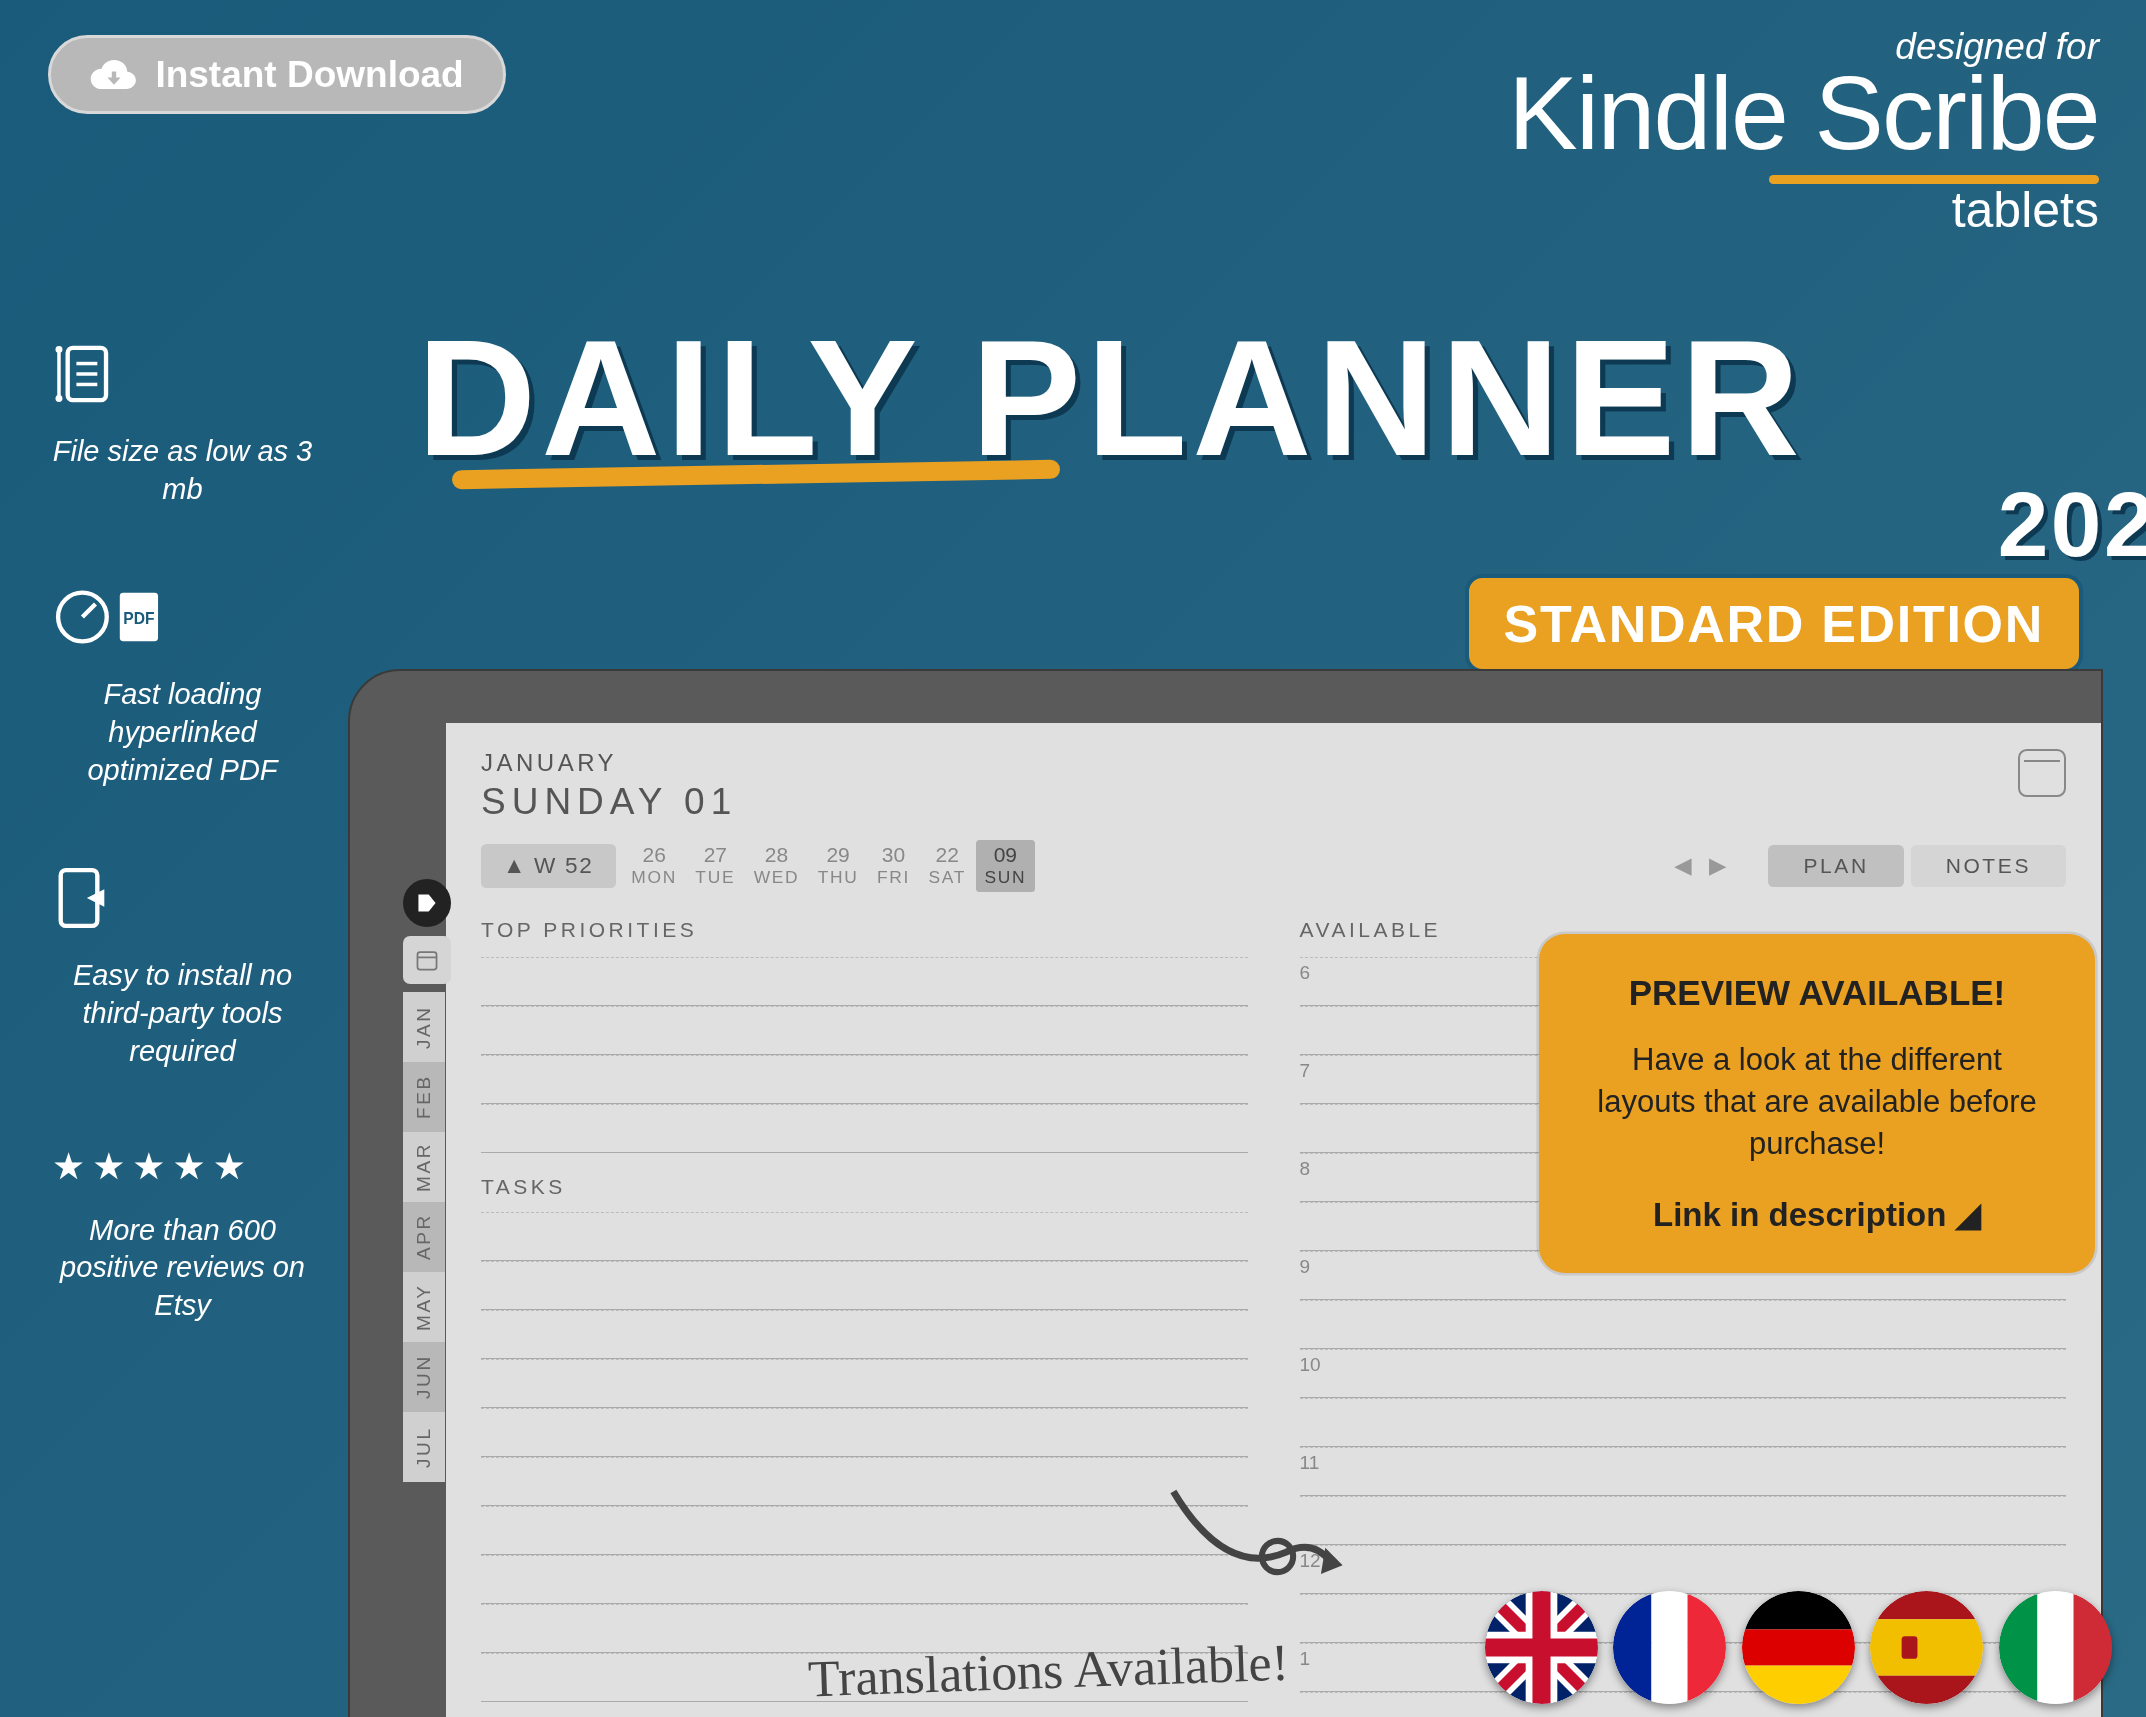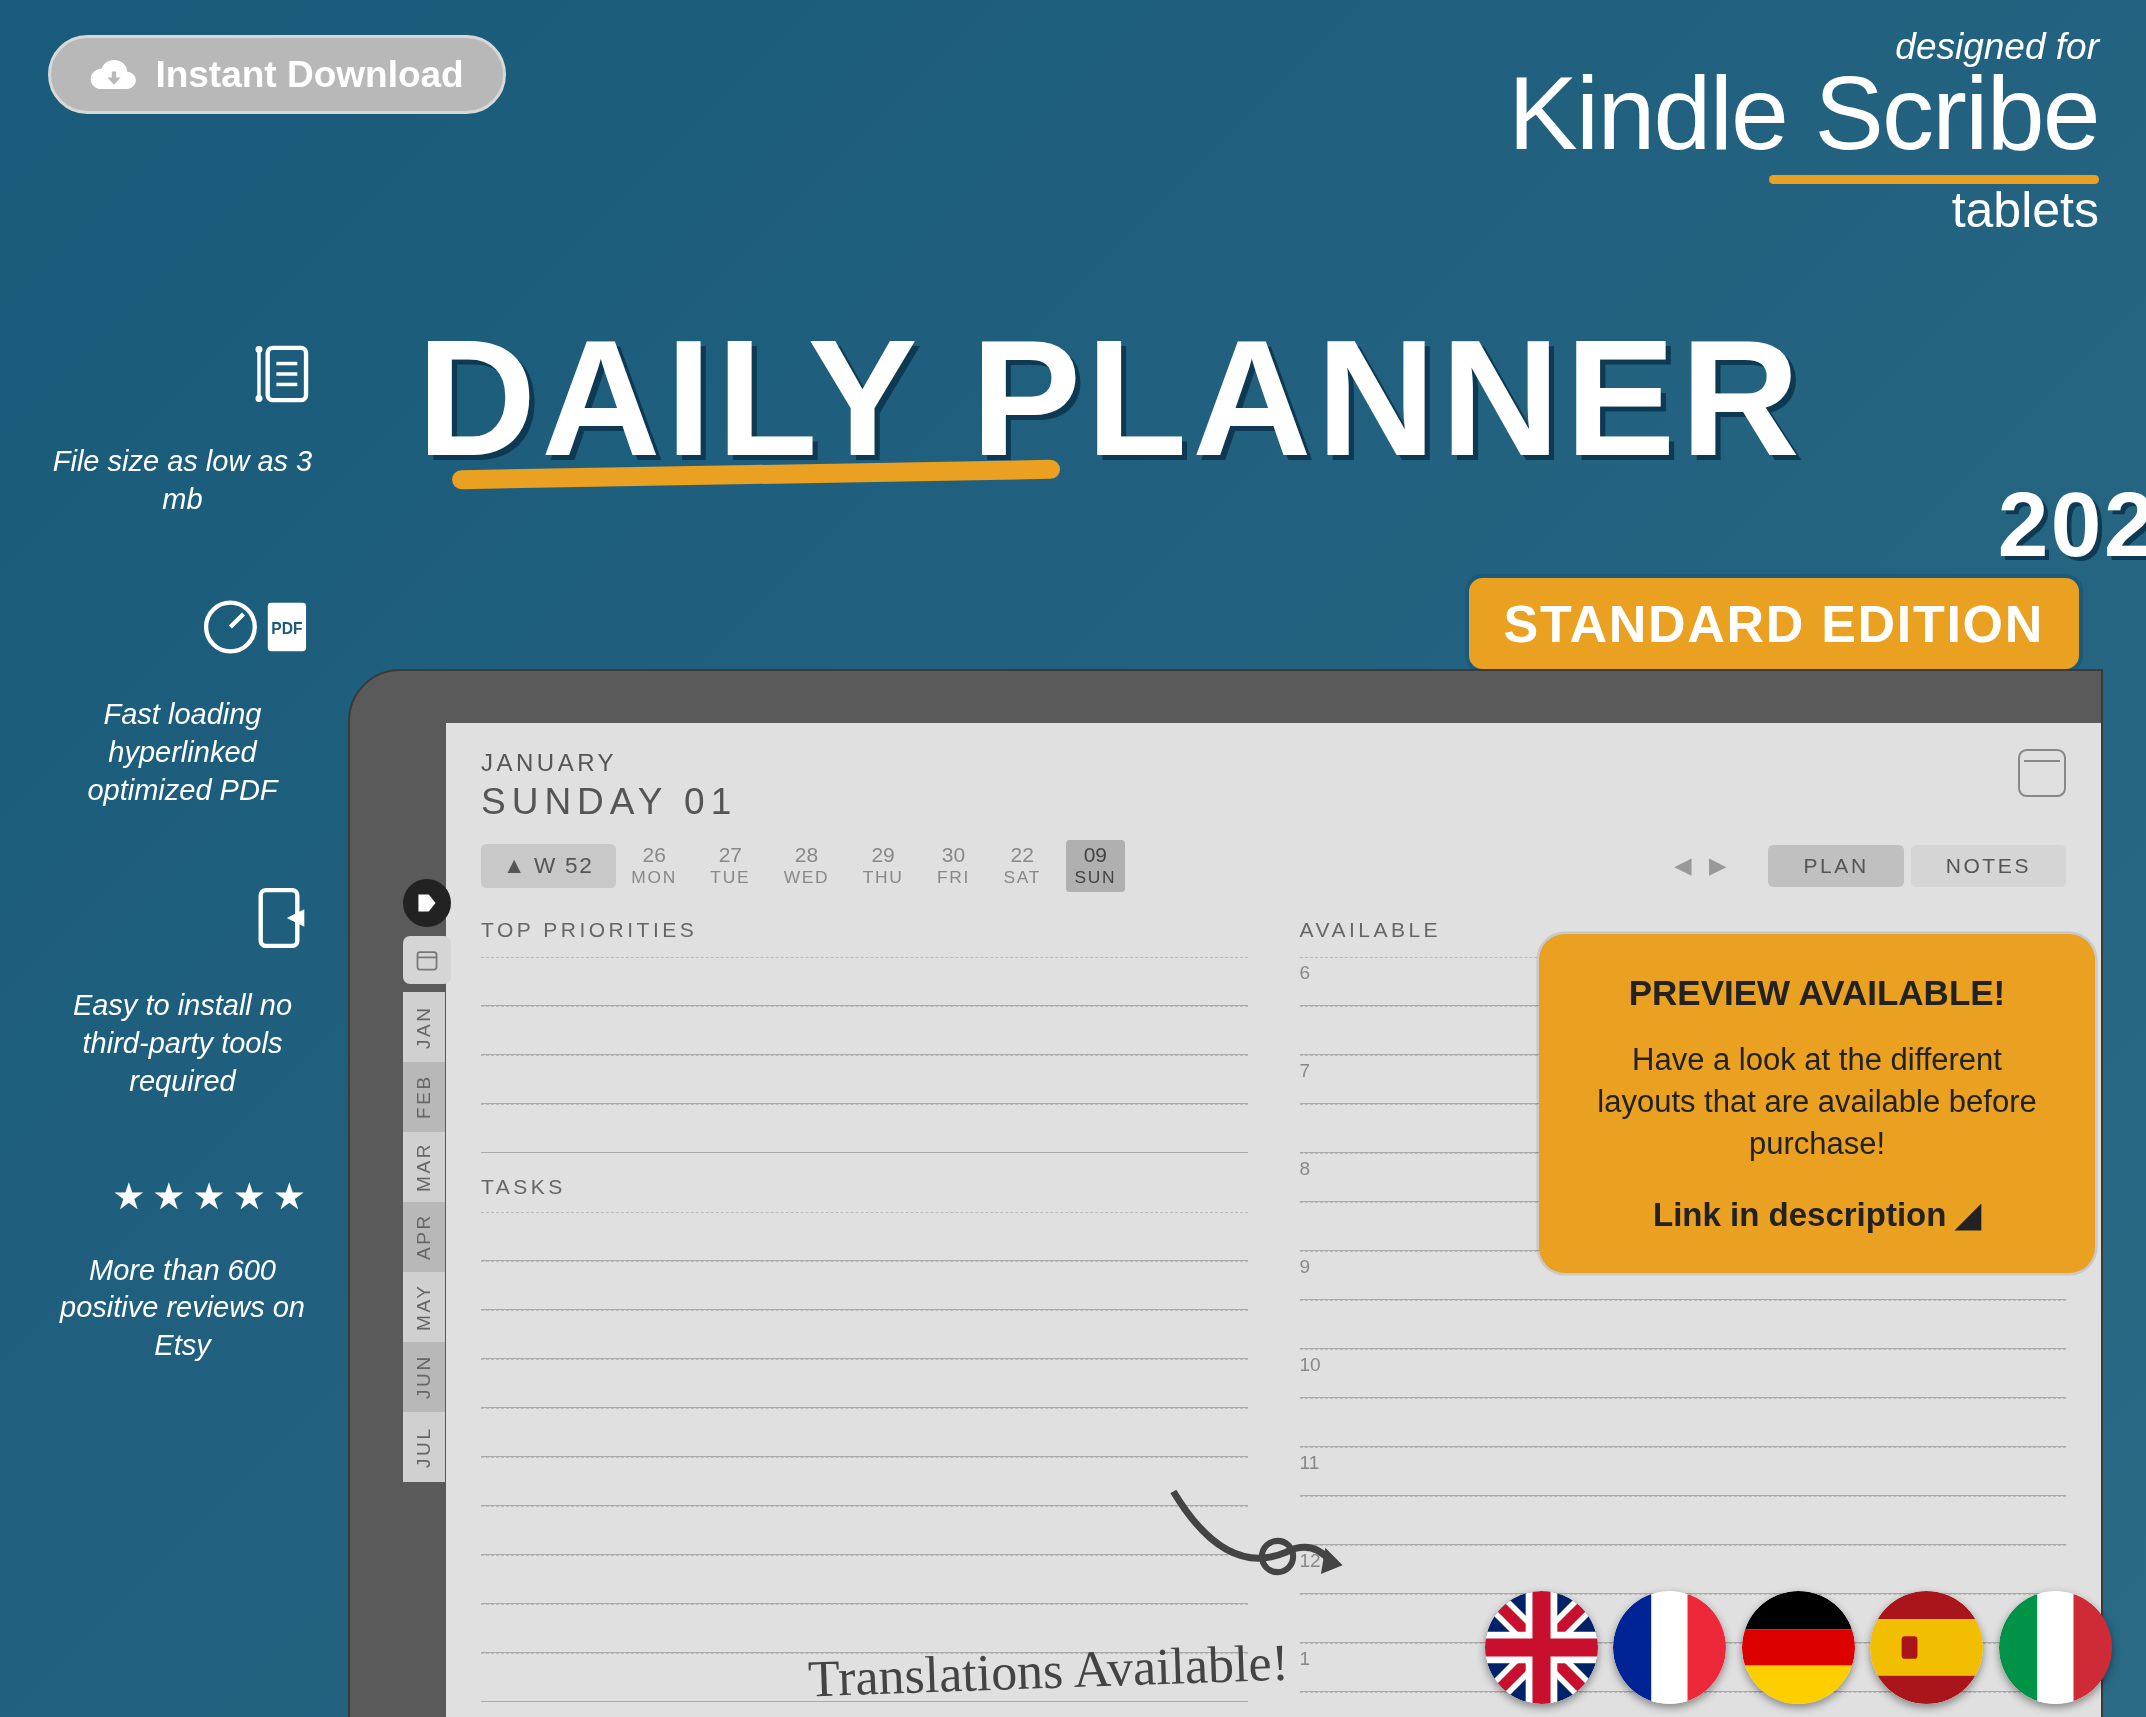--- a/index.html
+++ b/index.html
@@ -48,21 +48,21 @@
     position: absolute; top: 574px; right: 64px;
     background: #eaa020; color: #fff; font-size: 52px; font-weight: 700;
     padding: 15.6px 35px; border-radius: 17.4px; letter-spacing: 1.7px;
     border: 4.3px solid #1a5a7a;
   }
   .sidebar {
     position: absolute; top: 339px; left: 52px; width: 261px;
     display: flex; flex-direction: column; gap: 74px;
     color: #fff; text-align: center;
   }
-  .feature { display: flex; flex-direction: column; align-items: flex-end; gap: 34px; }
+  .feature { display: flex; flex-direction: column; align-items: flex-start; gap: 24px; }
   .feature-icon { height: 70px; display: flex; align-items: center; justify-content: center; }
   .feature-text { font-size: 29px; font-style: italic; line-height: 1.3; font-weight: 500; }
   .stars { font-size: 37px; letter-spacing: 7px; }
   .tablet {
     position: absolute; top: 669px; left: 348px;
     width: 1755px; height: 1086px;
     background: #5a5a5a; border-radius: 52px 0 0 0;
     border: 2.6px solid #3a3a3a;
     padding: 52px 0 0 96px;
   }
@@ -209,21 +209,21 @@
     </div>
     <div class="screen-header">
       <div class="month-day">
         <div class="month">JANUARY</div>
         <div class="day">SUNDAY 01</div>
       </div>
       <div class="cal-icon"></div>
     </div>
     <div class="weekbar">
       <div class="wk-btn">▲ <span>W 52</span></div>
-      <div id="weekdays" style="display:flex;gap:16px;">
+      <div id="weekdays" style="display:flex;gap:1px;">
           <div class="wk-day">
             <div class="wk-num">26</div>
             <div class="wk-name">MON</div>
           </div>
           <div class="wk-day">
             <div class="wk-num">27</div>
             <div class="wk-name">TUE</div>
           </div>
           <div class="wk-day">
             <div class="wk-num">28</div>

